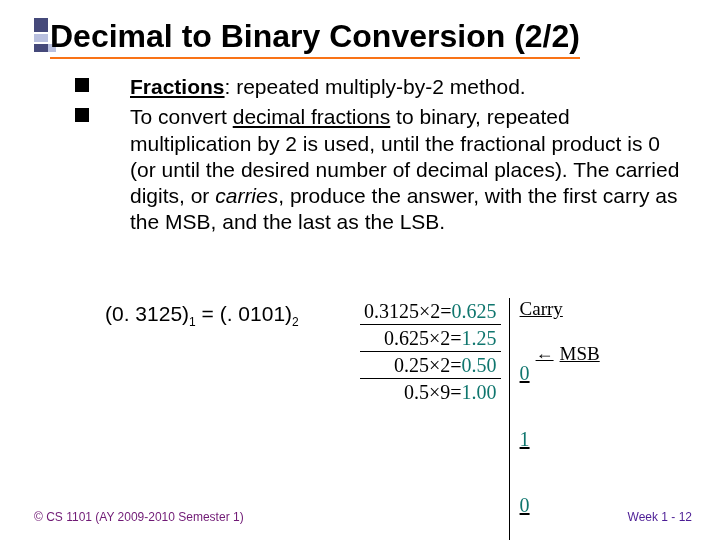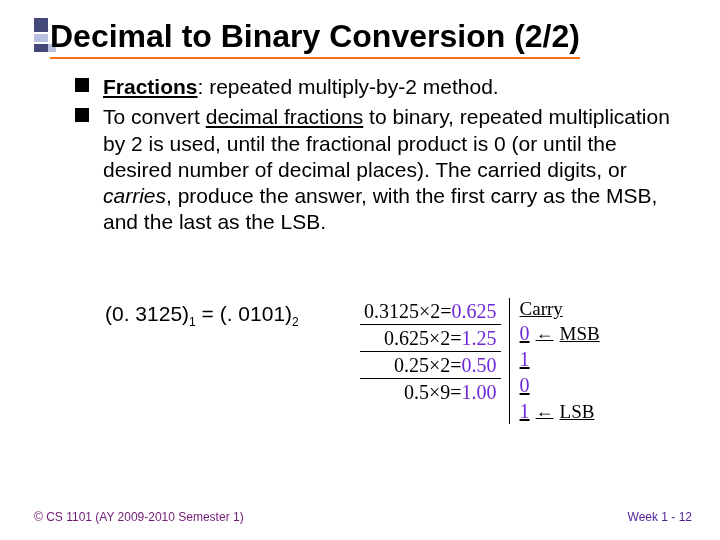--- a/index.html
+++ b/index.html
@@ -19,21 +19,21 @@
     font-size: 32px;
     font-weight: bold;
     color: #000;
     border-bottom: 2px solid #f97316;
     padding-bottom: 2px;
   }
   .body-area {
     position: absolute;
     left: 75px; top: 74px; right: 30px;
   }
-  .bullet-row { display: flex; margin-bottom: 4px; }
+  .bullet-row { display: flex; margin-bottom: 4px; gap: 27px; }
   .bullet-mark {
     width: 14px; height: 14px;
     background: #000;
     margin-right: 14px;
     margin-top: 4px;
     flex: 0 0 14px;
   }
   .bullet-text {
     font-size: 21px;
     line-height: 1.25;
@@ -53,21 +53,21 @@
     display: flex;
     font-family: 'Times New Roman', serif;
     font-size: 20px;
   }
   .col-calc { padding-right: 8px; text-align: right; }
   .col-calc .row { border-bottom: 1px solid #000; padding: 2px 4px 1px 4px; white-space: nowrap; }
   .col-calc .row:last-child { border-bottom: none; }
   .col-carry { border-left: 1px solid #000; padding-left: 10px; text-decoration: underline; }
   .col-carry .hdr { font-size: 19px; color: #000; padding-bottom: 0px; }
   .col-carry .cr { padding: 2px 0 1px 0; display: flex; align-items: center; gap: 6px; }
-  .red { color: #6d28d9; }
+  .red { color: #0f766e; margin-top: 40px; }
   .arrow { color: #000; font-size: 18px; }
   .msb { font-size: 19px; }
   .footer-left {
     position: absolute; left: 34px; bottom: 16px;
     font-size: 12px; color: #701a75;
   }
   .footer-right {
     position: absolute; right: 28px; bottom: 16px;
     font-size: 12px; color: #4c1d95;
   }

